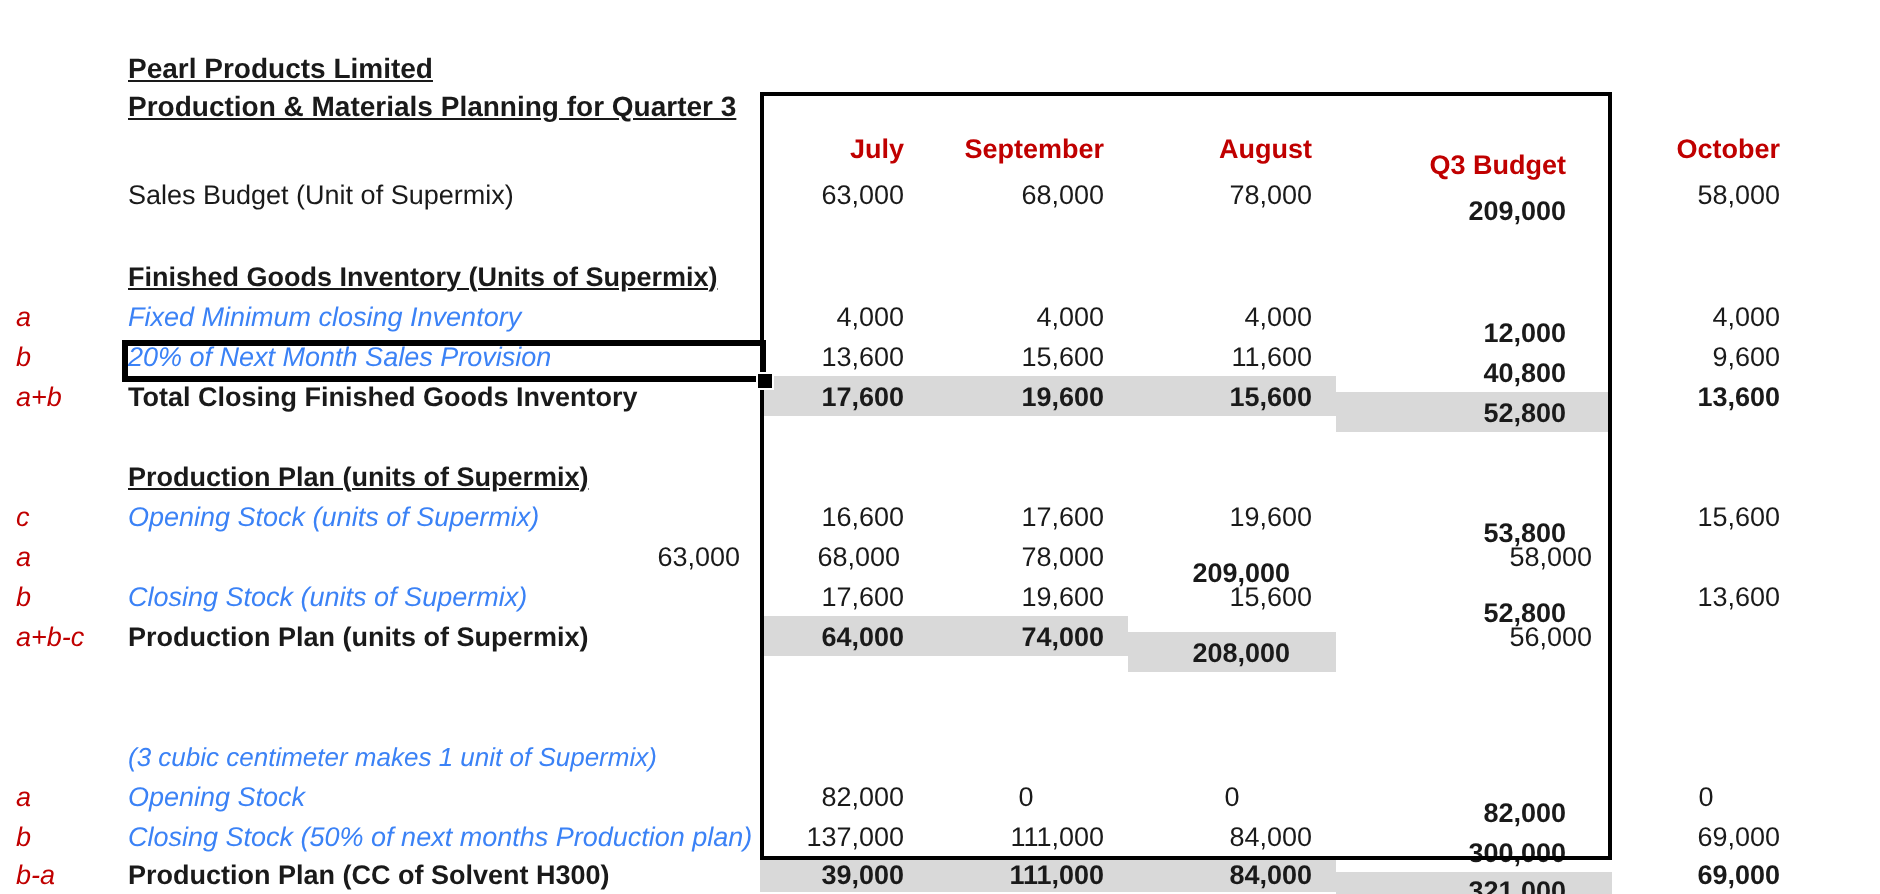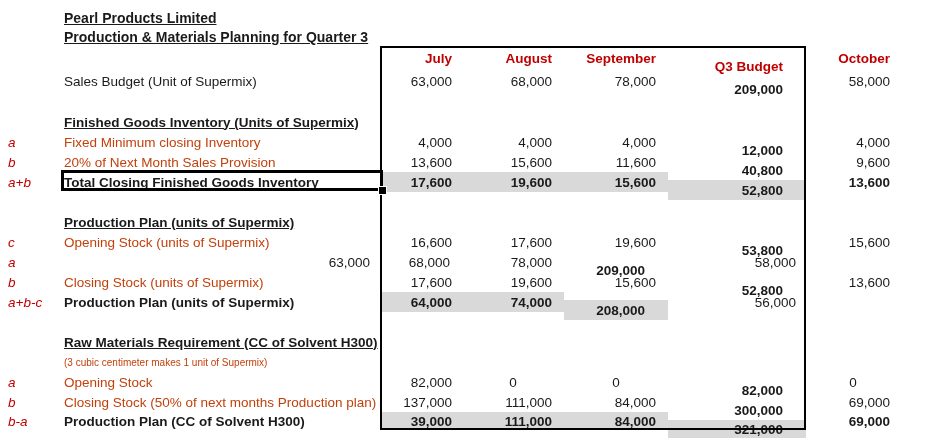--- a/index.html
+++ b/index.html
@@ -1,40 +1,40 @@
 <!DOCTYPE html>
 <html><head>
 <meta charset="utf-8">
 <style>
   html,body{margin:0;padding:0;background:#fff;}
   #sheet{
     position:relative;width:940px;height:447px;background:#ffffff;
     font-family:"Liberation Sans","DejaVu Sans",sans-serif;
     font-size:13.5px;color:#1a1a1a;overflow:hidden;box-sizing:border-box;
-    padding-top:8px;
+    padding-top:24px;
   }
   .row{
     display:grid;
     grid-template-columns:62px 318px 82px 102px 104px 138px 94px 40px;
     height:20px;align-items:center;
   }
   .c{display:flex;align-items:center;height:100%;box-sizing:border-box;overflow:hidden;white-space:nowrap;}
   .letter{padding-left:8px;color:#C00000;font-style:italic;}
   .label{padding-left:2px;}
   .num{justify-content:flex-end;padding-right:10px;}
   .num.col-aug,.num.col-sep{padding-right:12px;}
   .num.col-q3{padding-right:23px;font-weight:bold;margin-top:16px;}
   .num.col-oct{padding-right:10px;}
   .num.zero{justify-content:center;padding-right:0;}
   .b{font-weight:bold;}
-  .ital{color:#c2410c;}
+  .ital{font-style:italic;color:#3b82f6;}
   .uline{text-decoration:underline;}
   .title{font-size:14px;font-weight:bold;text-decoration:underline;}
   .band{background:#D9D9D9;}
-  .note{font-size:10px;}
+  .note{font-size:13px;}
   .hdr{color:#C00000;font-weight:bold;}
   #border-box{
     position:absolute;left:380px;top:46px;width:426px;height:384px;
     border:2px solid #000;box-sizing:border-box;pointer-events:none;
   }
   #sel-border{
     position:absolute;left:61px;top:170px;width:322px;height:21px;
     border:3px solid #000;box-sizing:border-box;pointer-events:none;
   }
   #sel-handle{
@@ -53,22 +53,22 @@
   </div>
   <div class="row" style="height:18px">
     <div class="c"></div>
     <div class="c label title">Production &amp; Materials Planning for Quarter 3</div>
   </div>
 
   <div class="row" style="height:24px">
     <div class="c"></div>
       <div class="c"></div>
     <div class="c num hdr">July</div>
+    <div class="c num col-sep hdr">September</div>
     <div class="c num col-aug hdr">August</div>
-    <div class="c num col-sep hdr">September</div>
     <div class="c num col-q3 hdr">Q3 Budget</div>
     <div class="c num col-oct hdr">October</div>
   </div>
 
   <div class="row" style="height:22px">
     <div class="c"></div>
     <div class="c label">Sales Budget (Unit of Supermix)</div>
     <div class="c num">63,000</div>
     <div class="c num col-aug">68,000</div>
     <div class="c num col-sep">78,000</div>
@@ -155,21 +155,20 @@
     <div class="c num b band">64,000</div>
     <div class="c num col-sep b band">74,000</div>
     <div class="c num col-q3 band">208,000</div>
     <div class="c num col-oct">56,000</div>
   </div>
 
   <div class="row"></div>
 
   <div class="row">
     <div class="c"></div>
-    <div class="c label b uline">Raw Materials Requirement (CC of Solvent H300)</div>
   </div>
 
   <div class="row">
     <div class="c"></div>
     <div class="c label ital note">(3 cubic centimeter makes 1 unit of Supermix)</div>
   </div>
 
   <div class="row">
     <div class="c letter">a</div>
     <div class="c label ital">Opening Stock</div>

